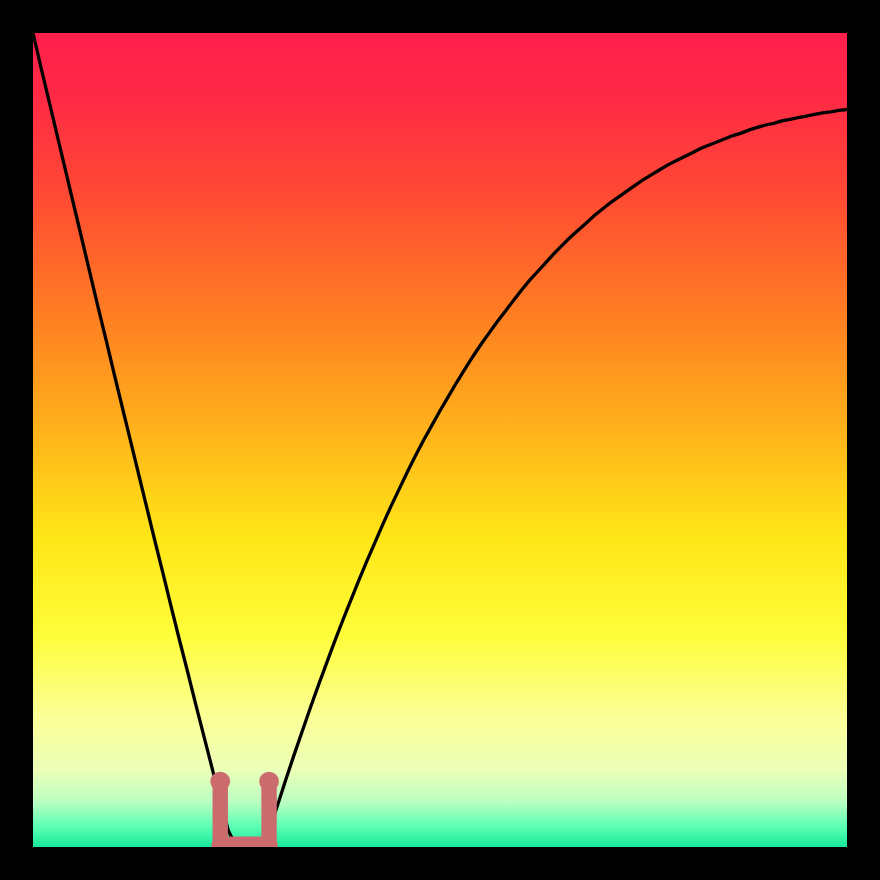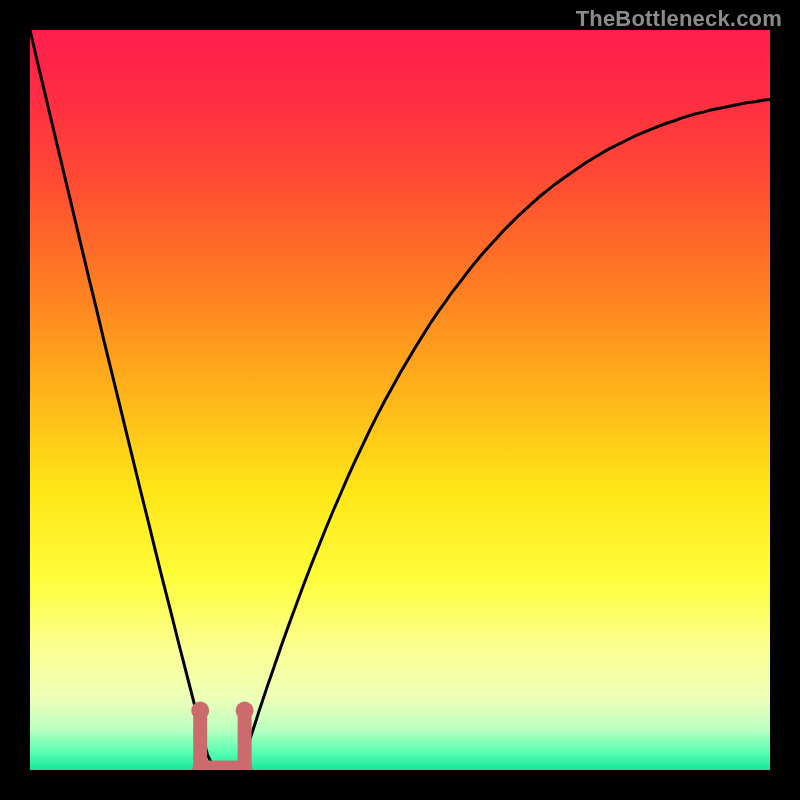--- a/index.html
+++ b/index.html
@@ -37,21 +37,20 @@
     letter-spacing: 0.2px;
   }
   svg {
     display: block;
   }
 </style>
 </head>
 <body>
 
 <div class="frame">
-  <div class="watermark">TheBottleneck.com</div>
 
   <div class="plot">
     <svg id="chart-svg" width="740" height="740" viewBox="0 0 740 740">
       <defs>
         <linearGradient id="bg-grad" x1="0" y1="0" x2="0" y2="1">
             <stop offset="0.00%" stop-color="#ff1f4c"></stop>
             <stop offset="8.00%" stop-color="#ff2a45"></stop>
             <stop offset="20.00%" stop-color="#ff4a33"></stop>
             <stop offset="35.00%" stop-color="#ff7f22"></stop>
             <stop offset="50.00%" stop-color="#ffb71a"></stop>

